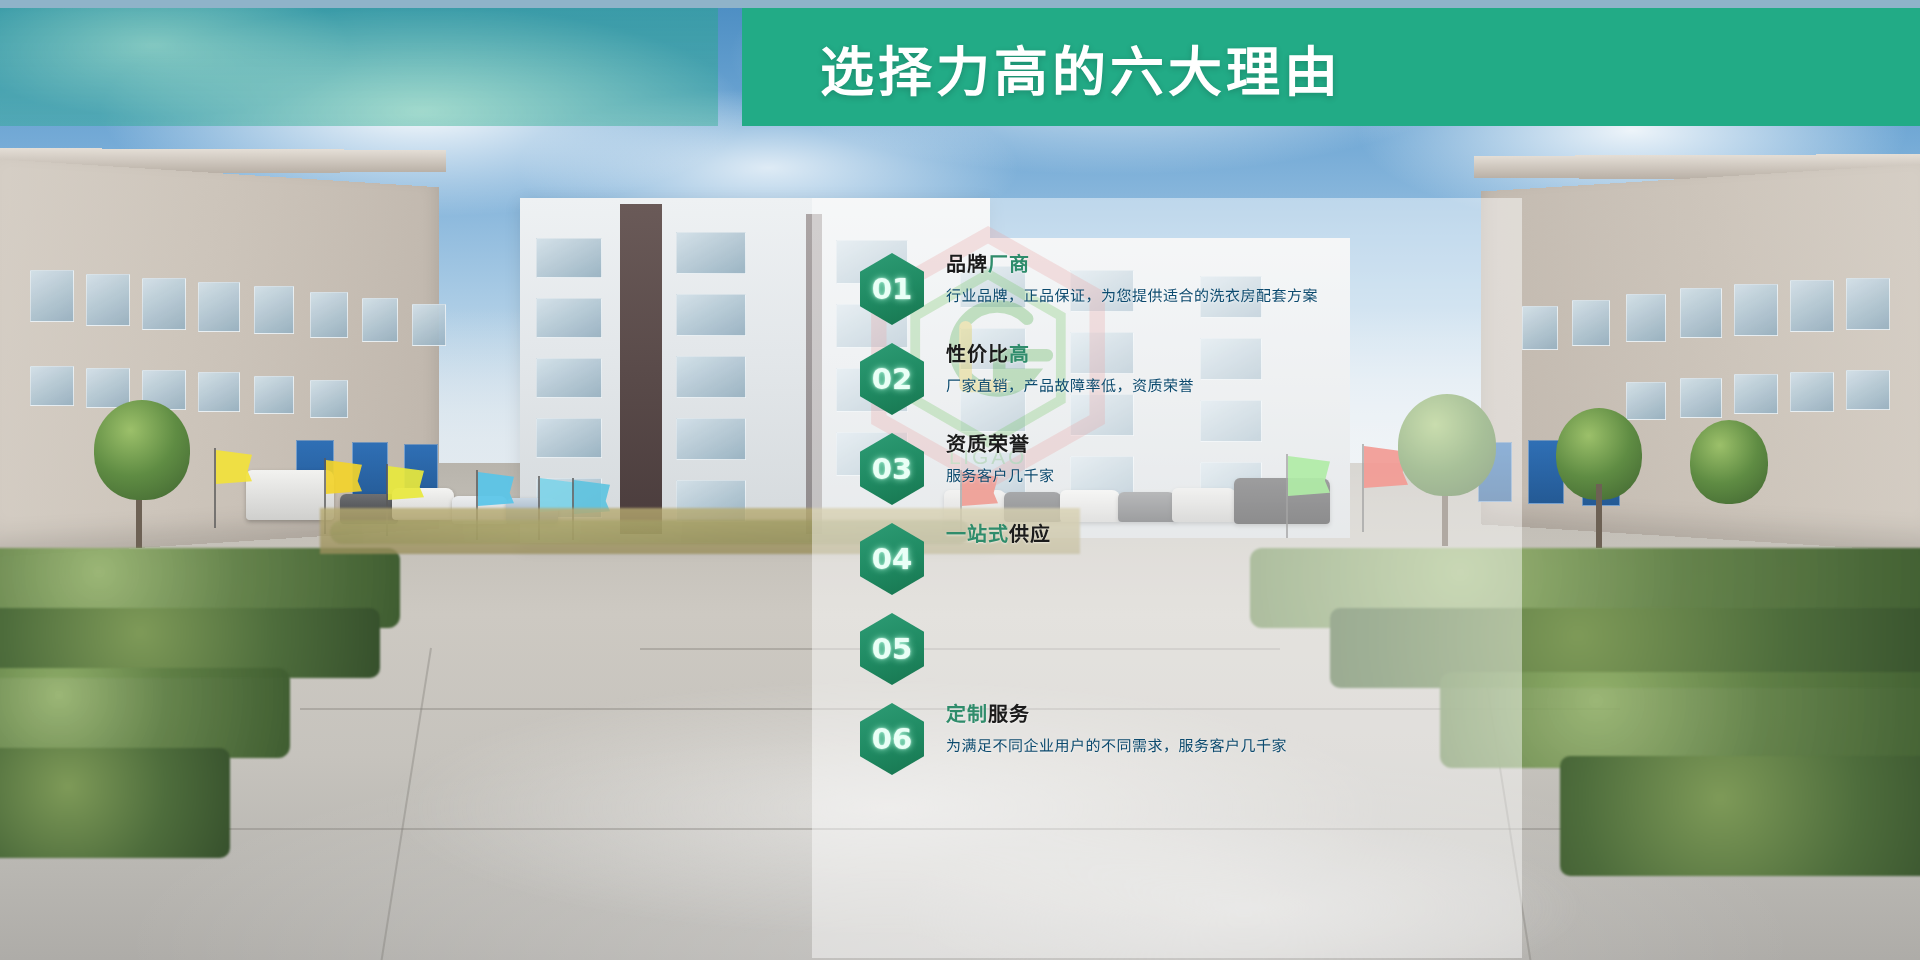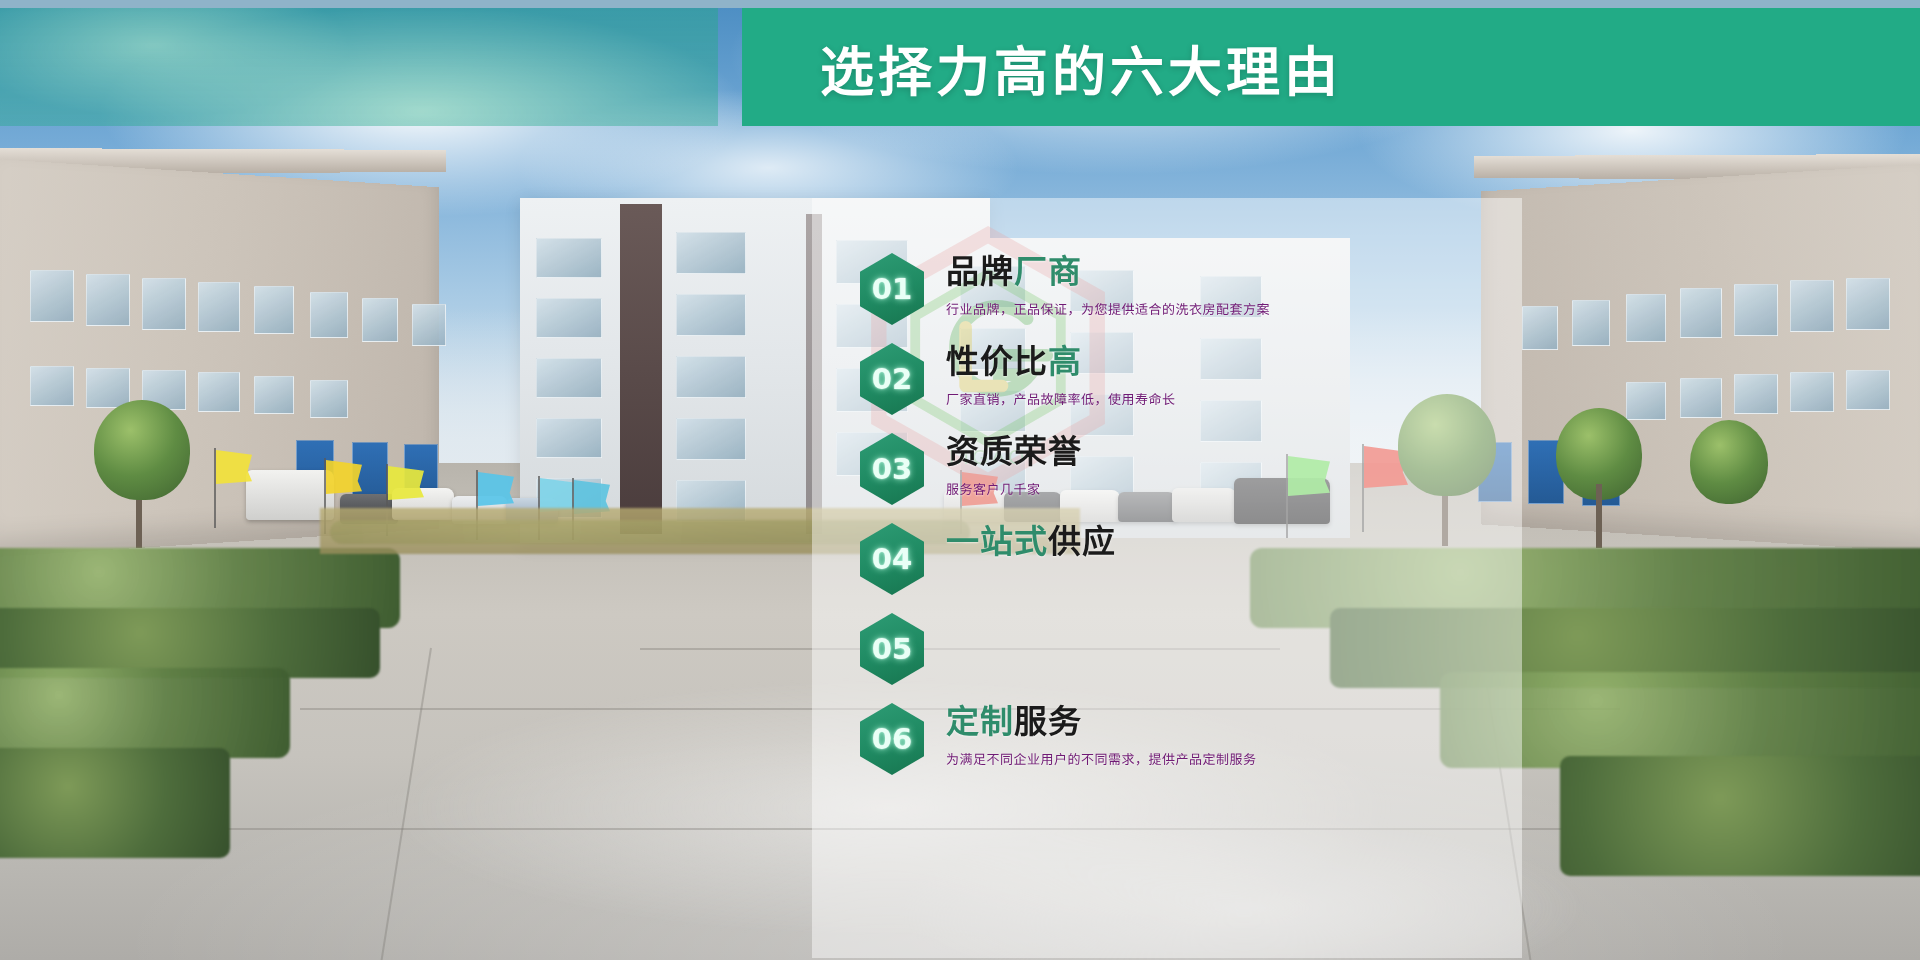--- a/index.html
+++ b/index.html
@@ -184,29 +184,29 @@
   }
   .hexbox .num {
     position:absolute; inset:0; display:flex; align-items:center; justify-content:center;
     color:#e9fff6; font-size:29px; font-weight:bold; letter-spacing:0px;
     text-shadow:0 0 7px rgba(180,255,225,.95), 0 0 2px rgba(255,255,255,.9);
     font-family:"DejaVu Sans","Liberation Sans",sans-serif;
   }
 
   .ftext { margin-left:22px; padding-top:2px; }
   .ftitle {
-    font-size:33px; font-weight:bold; line-height:1.15; letter-spacing:1px;
+    font-size:20px; font-weight:bold; line-height:1.15; letter-spacing:1px;
     color:#1b1b1b; white-space:nowrap;
     font-family:"DejaVu Sans","Liberation Sans",sans-serif;
     text-shadow:0 1px 2px rgba(255,255,255,.55);
   }
   .ftitle .hl { color:#2f8c6b; }
   .fdesc {
     margin-top:9px;
-    font-size:13px; line-height:1.55; color:#701a75; letter-spacing:.5px;
+    font-size:15px; line-height:1.55; color:#0c4a6e; letter-spacing:.5px;
     font-family:"DejaVu Sans","Liberation Sans",sans-serif;
     text-shadow:0 1px 2px rgba(255,255,255,.6);
     max-width:560px;
   }
   .fdesc .l2 { display:block; }
 </style>
 </head>
 <body>
 
 <div id="stage">
@@ -401,21 +401,21 @@
       </div>
     </div>
 
     <div class="feature">
       <div class="hexbox">
         <div class="hexshape"></div>
         <div class="num">02</div>
       </div>
       <div class="ftext">
         <div class="ftitle"><span>性价比</span><span class="hl">高</span></div>
-        <div class="fdesc"><span>厂家直销，产品故障率低，使用寿命长</span><span class="l2"></span></div>
+        <div class="fdesc"><span>厂家直销，产品故障率低，资质荣誉</span><span class="l2"></span></div>
       </div>
     </div>
 
     <div class="feature">
       <div class="hexbox">
         <div class="hexshape"></div>
         <div class="num">03</div>
       </div>
       <div class="ftext">
         <div class="ftitle"><span>资质荣誉</span><span class="hl"></span></div>
@@ -442,19 +442,19 @@
       </div>
     </div>
 
     <div class="feature">
       <div class="hexbox">
         <div class="hexshape"></div>
         <div class="num">06</div>
       </div>
       <div class="ftext">
         <div class="ftitle"><span class="hl">定制</span><span>服务</span></div>
-        <div class="fdesc"><span>为满足不同企业用户的不同需求，提供产品定制服务</span><span class="l2"></span></div>
+        <div class="fdesc"><span>为满足不同企业用户的不同需求，服务客户几千家</span><span class="l2"></span></div>
       </div>
     </div>
 
   </div>
 
 </div>
 
 </body></html>

